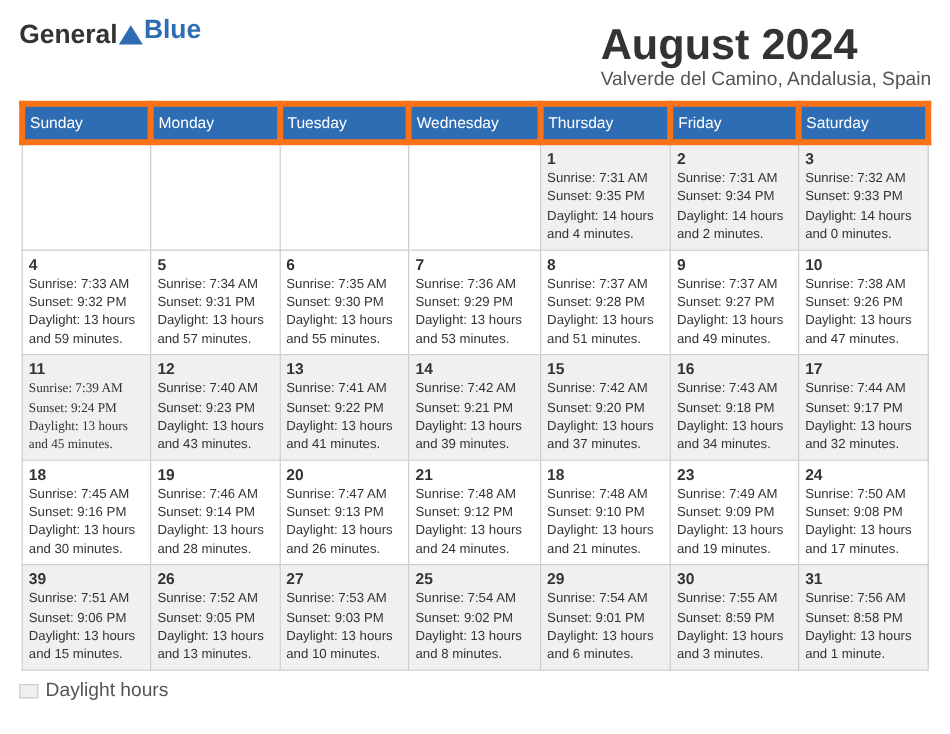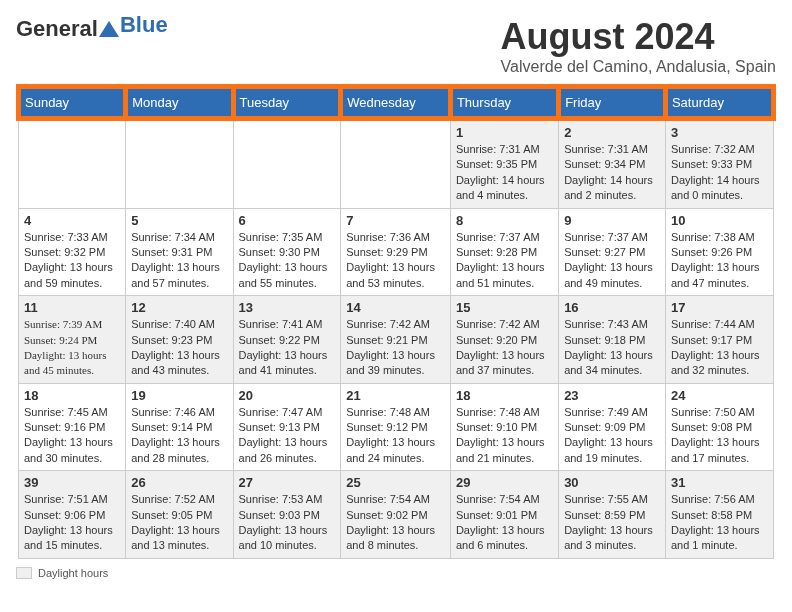--- a/index.html
+++ b/index.html
@@ -72,21 +72,21 @@
       color: #333;
       display: block;
       margin-bottom: 2px;
     }
     .day-info {
       color: #333;
       line-height: 1.4;
     }
     .footer-note {
       margin-top: 8px;
-      font-size: 11px;
+      font-size: 16px;
       color: #555;
       display: flex;
       align-items: center;
       gap: 6px;
     }
     .footer-box {
       display: inline-block;
       width: 16px;
       height: 12px;
       background: #f0f0f0;

